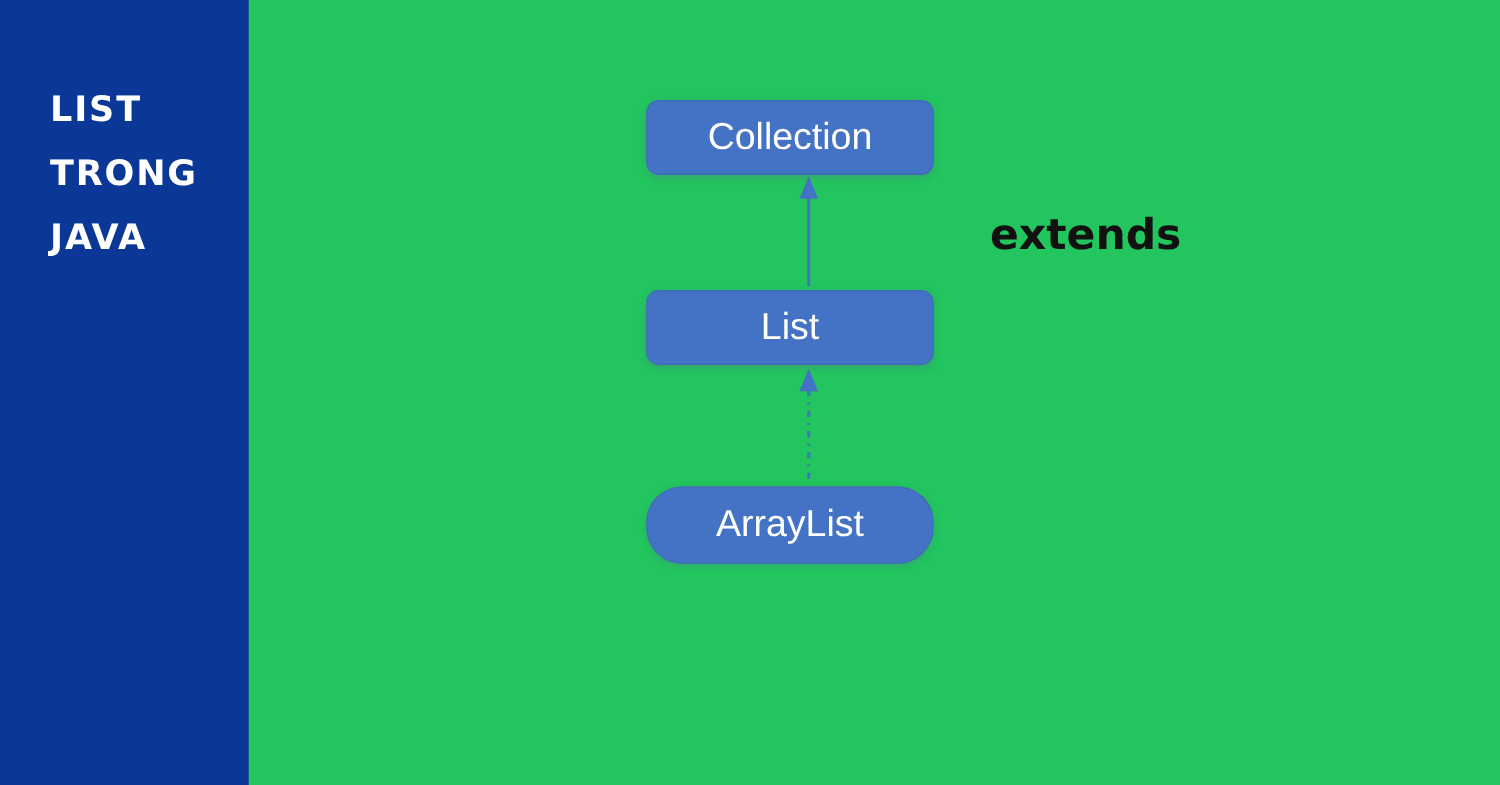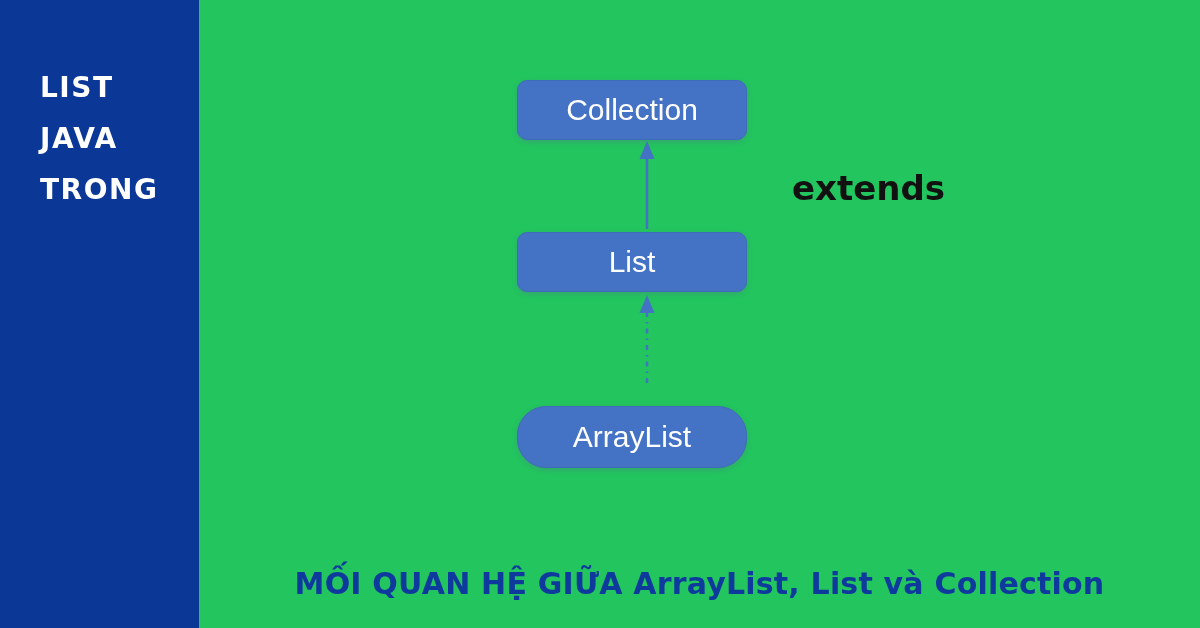--- a/index.html
+++ b/index.html
@@ -46,21 +46,21 @@
     font-family: "Liberation Sans", sans-serif;
     font-size: 30px;
     font-weight: 400;
     display: flex;
     align-items: center;
     justify-content: center;
     box-shadow: 0 2px 5px rgba(90,110,150,0.35);
   }
   .node-collection { top: 80px; }
   .node-list       { top: 232px; }
-  .node-arraylist  { top: 406px; height: 62px; border-radius: 29px; }
+  .node-arraylist  { top: 389px; height: 62px; border-radius: 29px; }
 
   
   .arrows {
     position: absolute;
     left: 0; top: 0;
     width: 1200px; height: 628px;
     pointer-events: none;
   }
 
   
@@ -89,34 +89,33 @@
     line-height: 1.2;
   }
 </style>
 </head>
 <body>
 
 <div class="canvas">
 
   <aside class="sidebar">
     <div class="side-line">LIST</div>
+    <div class="side-line">TRONG</div>
     <div class="side-line">JAVA</div>
-    <div class="side-line">TRONG</div>
   </aside>
 
   <svg class="arrows" viewBox="0 0 1200 628" xmlns="http://www.w3.org/2000/svg">
 
     <line x1="647" y1="229" x2="647" y2="157" stroke-width="2.5" stroke="#4472c4"></line>
     <polygon points="647,141 639.5,159 654.5,159" fill="#4472c4"></polygon>
 
     <line x1="647" y1="383" x2="647" y2="312" stroke-width="2.5" stroke-dasharray="5 5 1.5 5" stroke="#4472c4"></line>
     <polygon points="647,295 639.5,313 654.5,313" fill="#4472c4"></polygon>
   </svg>
 
   <div class="node node-collection">Collection</div>
   <div class="node node-list">List</div>
   <div class="node node-arraylist">ArrayList</div>
 
   <div class="edge-label label-extends">extends</div>
 
-  <div class="caption">MỐI QUAN HỆ GIỮA ArrayList, List và Collection</div>
 
 </div>
 
 </body></html>

